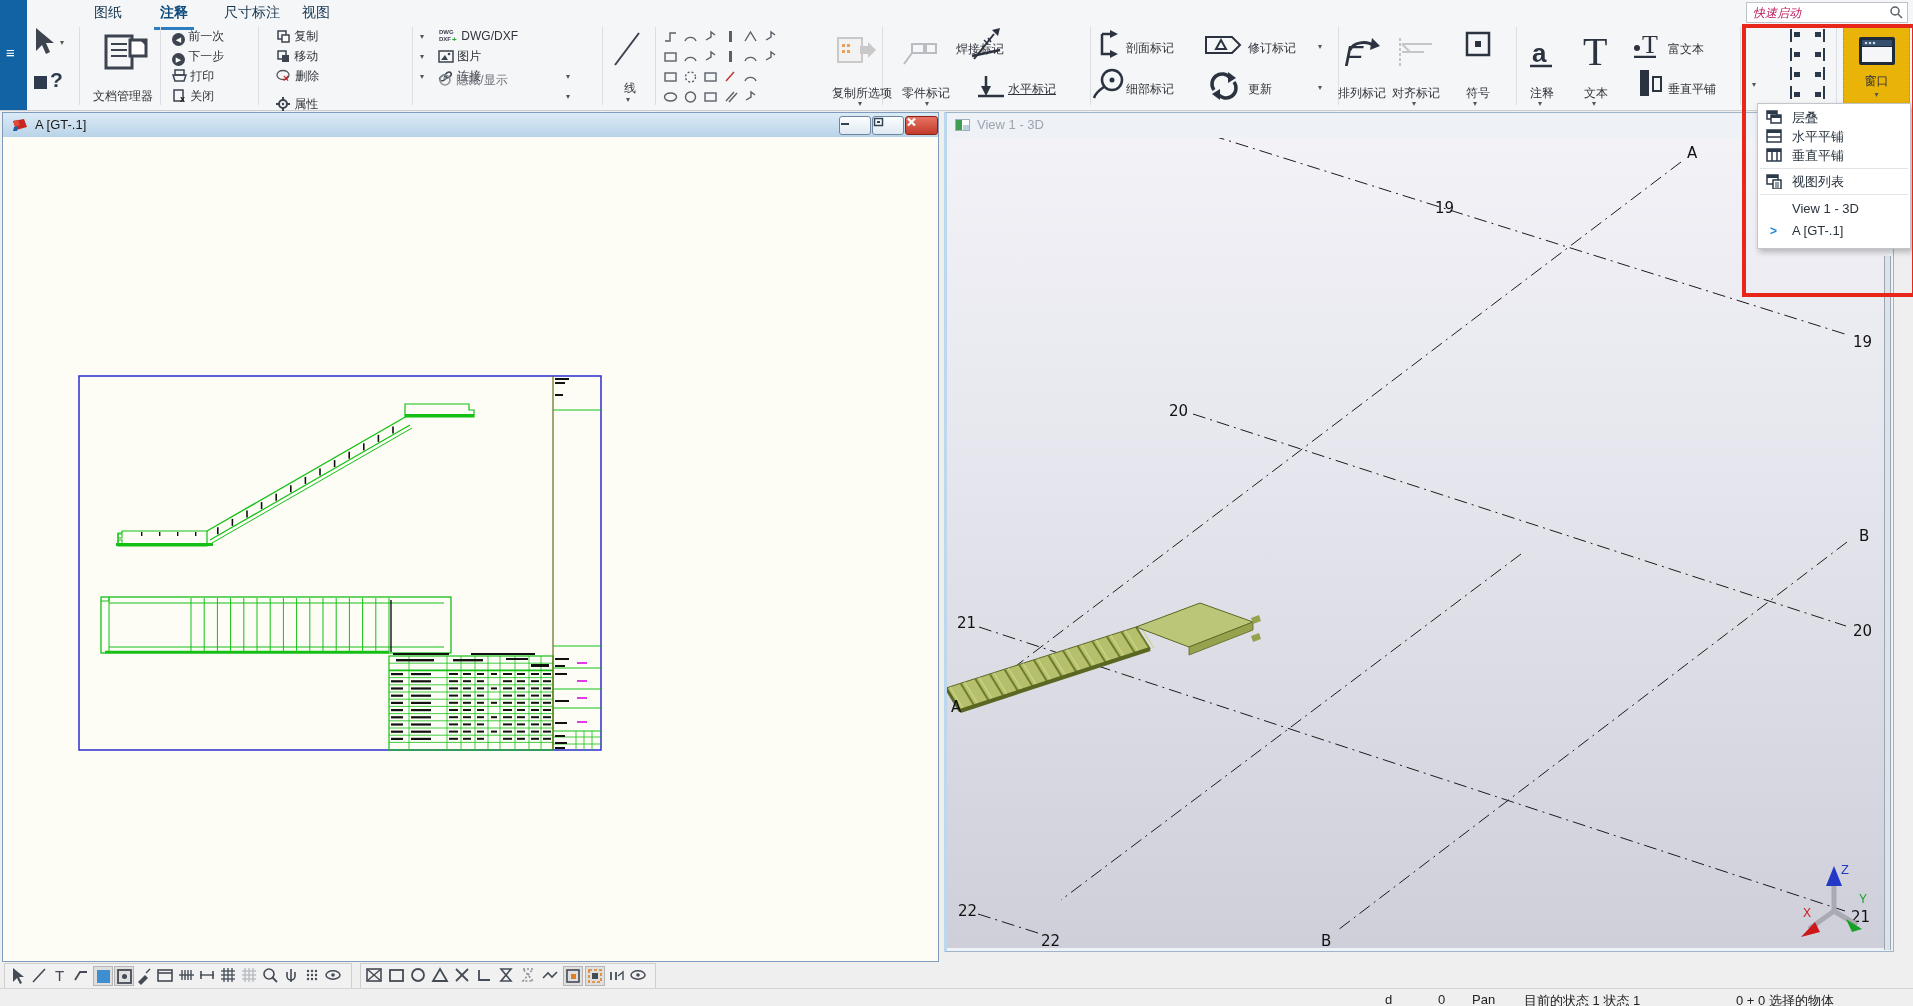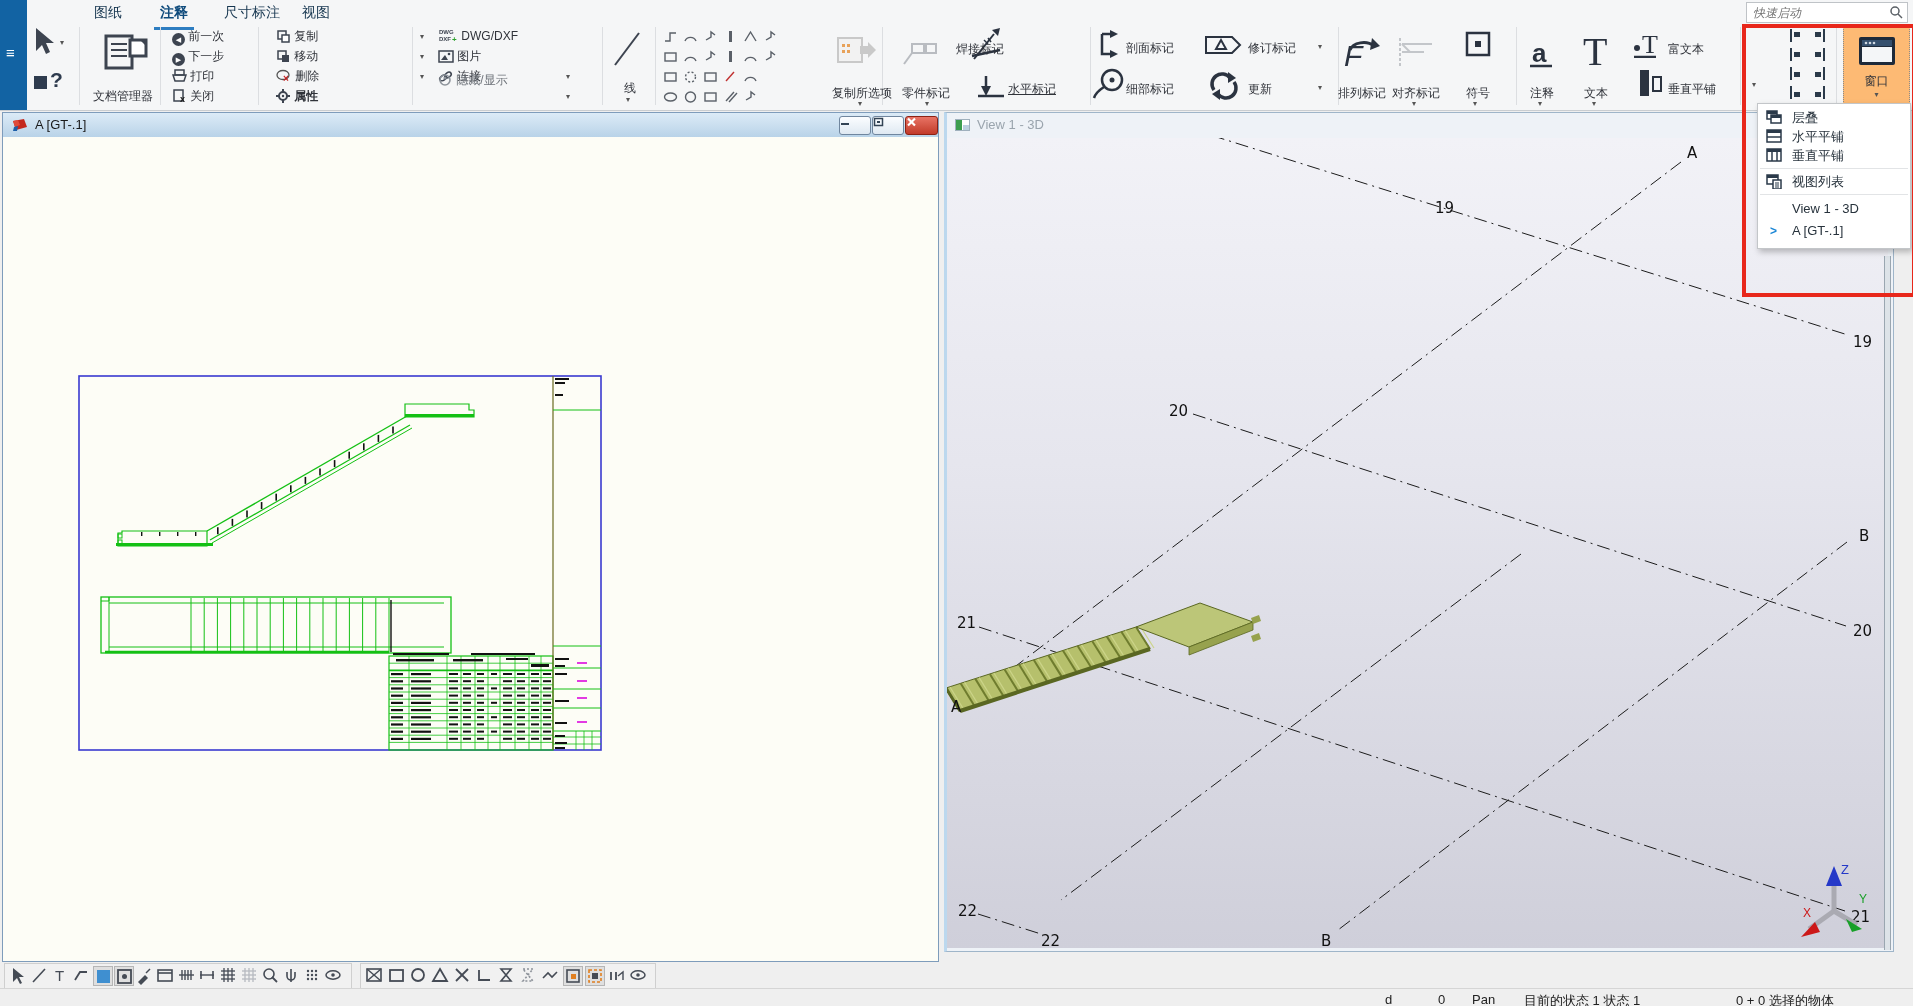--- a/index.html
+++ b/index.html
@@ -14,23 +14,23 @@
   .tab.active{color:#0f4b7c;border-bottom:3px solid #2d7dc1;font-weight:bold;}
   .sep{position:absolute;top:27px;height:78px;width:1px;background:#dcdee1;}
   .rlbl{position:absolute;font-size:12px;color:#30333a;white-space:nowrap;}
   .caret{position:absolute;font-size:8px;color:#555;}
   .rowbtn{position:absolute;height:18px;white-space:nowrap;font-size:12px;color:#30333a;}
   .circ{display:inline-block;width:13px;height:13px;border-radius:50%;background:#3d4450;color:#fff;
         font-size:7px;line-height:13px;text-align:center;vertical-align:-2px;}
   .icw{display:inline-block;vertical-align:-3px;}
   
   #ql{left:1746px;top:2px;width:160px;height:19px;background:#fff;border:1px solid #bfc3c7;}
-  #ql span{position:absolute;left:6px;top:2px;font-size:12px;font-style:italic;color:#737373;}
+  #ql span{position:absolute;left:6px;top:2px;font-size:12px;font-style:italic;color:#be185d;}
   
-  #winbtn{left:1843px;top:26px;width:65px;height:76px;background:#fdba74;border:1px dotted #8b8b8b;text-align:center;}
+  #winbtn{left:1843px;top:26px;width:65px;height:76px;background:#eab308;border:1px dotted #8b8b8b;text-align:center;}
   
   #lwin{left:2px;top:112px;width:935px;height:848px;border:1px solid #7e9cbb;background:#fdfdf6;}
   #lttl{left:0;top:0;width:100%;height:24px;background:linear-gradient(#dcebf7,#b9d3e8);
         font-size:13px;color:#1a1a1a;}
   .wbtn{position:absolute;top:3px;height:17px;border:1px solid #70869e;border-radius:3px;
         background:linear-gradient(#fbfdff,#dfe9f2);text-align:center;font-size:9px;line-height:15px;color:#345;}
   #lcanvas{left:1px;top:25px;width:931px;height:820px;background:#fdfdf6;}
   #rwin{left:944px;top:112px;width:946px;height:838px;border:1px solid #9fb5c9;border-left:3px solid #bcd8ee;background:#eef2f7;}
   #rttl{left:0;top:0;width:100%;height:24px;background:#eef2f7;font-size:13px;color:#9aa4ad;}
   #rcanvas{left:0;top:25px;width:941px;height:810px;background:linear-gradient(#f2f2f7 0%,#e6e6ee 40%,#cfcfda 100%);}
@@ -120,21 +120,21 @@
             <rect x="6" y="6" width="7" height="7" fill="#fff" stroke="#3d4450" stroke-width="1.5"></rect>
           </svg></span> <span>复制</span></div>
     <div class="rowbtn" style="left:276px;top:48px;"><span class="icw"><svg width="15" height="14">
             <rect x="2" y="2" width="8" height="8" fill="none" stroke="#3d4450" stroke-width="1.5"></rect>
             <rect x="6" y="6" width="7" height="7" fill="#3d4450"></rect>
           </svg></span> <span>移动</span></div>
     <div class="rowbtn" style="left:276px;top:68px;"><span class="icw"><svg width="16" height="14">
             <ellipse cx="7" cy="6" rx="6" ry="4.5" fill="none" stroke="#555" stroke-width="1.3"></ellipse>
             <text x="7" y="13" font-size="10" font-weight="bold" fill="#c41e1e">×</text>
           </svg></span> <span>删除</span></div>
-    <div class="rowbtn" style="left:276px;top:88px;font-weight:bold;"><span class="icw"><svg width="15" height="14">
+    <div class="rowbtn" style="left:276px;top:96px;"><span class="icw"><svg width="15" height="14">
             <circle cx="7" cy="7" r="4" fill="none" stroke="#3d4450" stroke-width="2"></circle>
             <circle cx="7" cy="7" r="1.2" fill="#3d4450"></circle>
             <g stroke="#3d4450" stroke-width="2">
               <line x1="7" y1="0" x2="7" y2="3"></line>
               <line x1="7" y1="11" x2="7" y2="14"></line>
               <line x1="0" y1="7" x2="3" y2="7"></line>
               <line x1="11" y1="7" x2="14" y2="7"></line>
             </g>
           </svg></span> <span>属性</span></div>
 

